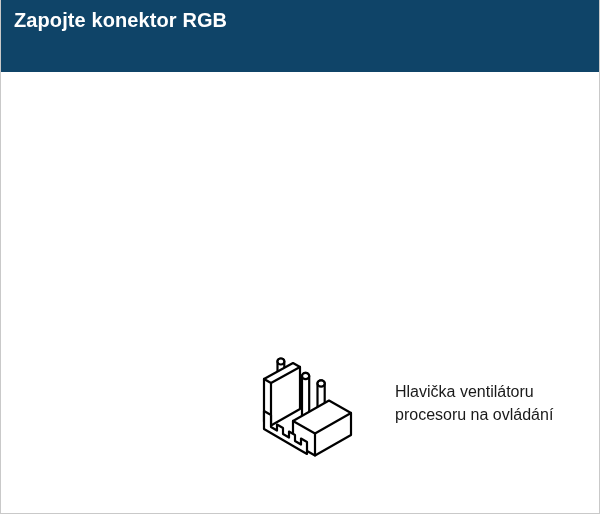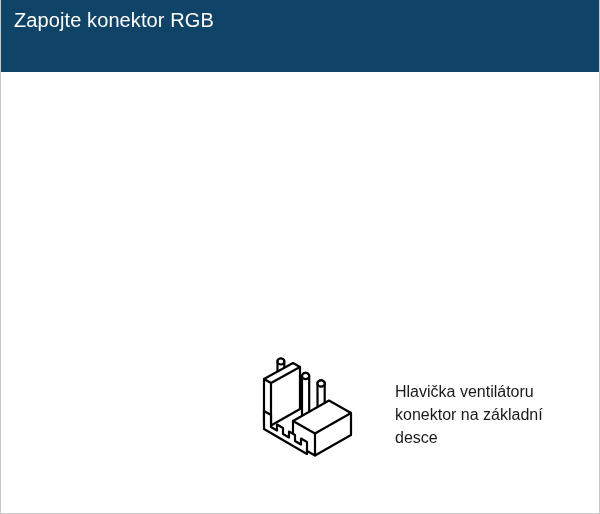--- a/index.html
+++ b/index.html
@@ -27,21 +27,21 @@
     top: 0;
     width: 600px;
     height: 72px;
     background: #0f4468;
     box-sizing: border-box;
   }
   .banner-line {
     position: absolute;
     left: 14px;
     color: #ffffff;
-    font-weight: normal;
+    font-weight: bold;
     font-size: 20px;
     line-height: 20px;
     letter-spacing: 0.1px;
     white-space: nowrap;
   }
   #banner-line-1 { top: 10px; }
   #banner-line-2 { top: 37px; }
 
   #illustration-area {
     position: absolute;
@@ -123,18 +123,17 @@
                      L30.0,85.0 L36.0,88.5 L36.0,82.5 L42.0,86.0 L42.0,92.0 L48.0,95.5
                      L48.0,89.5 L54.0,93.0 L54.0,105.0 L47.0,101.0 L11.0,80.0 Z"></path>
           </g>
 
         </g>
       </svg>
     </div>
 
     <div id="caption">
       <span class="caption-line">Hlavička ventilátoru</span>
-      <span class="caption-line">konektor na základní</span>
-      <span class="caption-line">desce</span>
+      <span class="caption-line">procesoru na ovládání</span>
     </div>
 
   </div>
 </div>
 
 </body></html>

